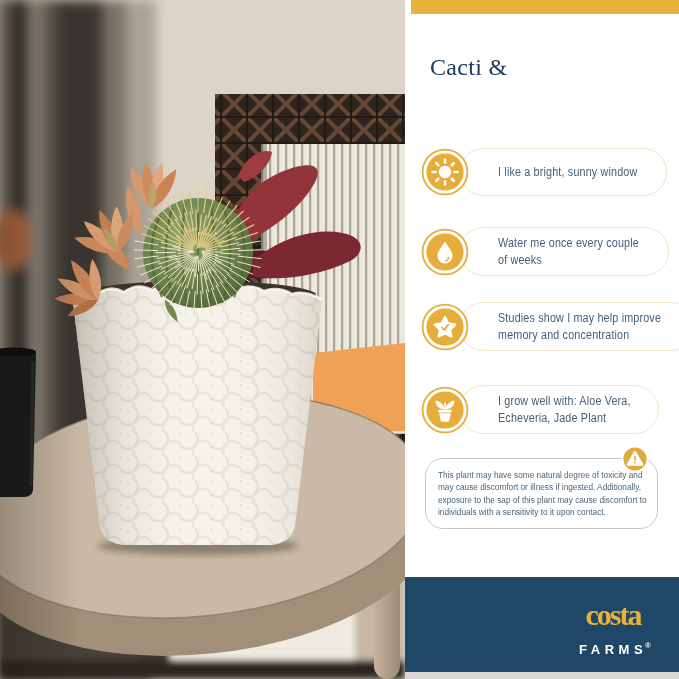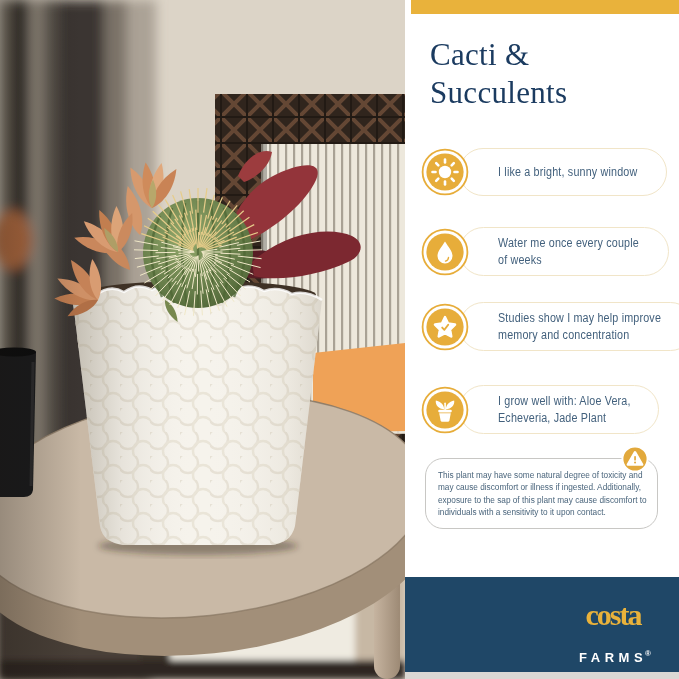--- a/index.html
+++ b/index.html
@@ -6,42 +6,42 @@
   body{width:679px;height:679px;overflow:hidden;font-family:"Liberation Sans",sans-serif;}
   .stage{position:relative;width:679px;height:679px;background:#fff;}
 
   
   .photo{position:absolute;left:0;top:0;width:405px;height:679px;overflow:hidden;}
   .photo svg{display:block;}
 
   
   .panel{position:absolute;left:405px;top:0;width:274px;height:679px;background:#fff;}
   .topbar{position:absolute;left:6px;right:0;top:0;height:14px;background:#E9B23B;}
-  .title{position:absolute;left:25px;top:36px;margin:0;font-family:"Liberation Serif","DejaVu Serif",serif;
-         font-weight:400;color:#1B3B60;font-size:31px;line-height:38px;letter-spacing:.3px;}
+  .title{position:absolute;left:25px;top:48px;margin:0;font-family:"Liberation Serif","DejaVu Serif",serif;
+         font-weight:400;color:#1B3B60;font-size:24px;line-height:38px;letter-spacing:.3px;}
   .title .tl{display:block;}
 
   .item{position:absolute;left:16px;right:24px;height:49px;display:flex;align-items:center;}
   .badge{width:48px;height:48px;flex:0 0 48px;position:relative;z-index:2;}
   .pill{flex:1;align-self:stretch;margin-left:-10px;background:#fff;border:1.5px solid #F1E5C8;border-radius:28px;
         padding:4px 6px 4px 38px;display:flex;flex-direction:column;justify-content:center;z-index:1;box-sizing:border-box;}
   .line{font-size:12.5px;line-height:16.5px;color:#43617D;white-space:nowrap;letter-spacing:.2px;
         transform:scaleX(.86);transform-origin:left center;}
 
   .warnbox{position:absolute;left:20px;right:21px;top:458px;border:1px solid #C8C7C4;border-radius:18px;
            padding:10px 8px 9px 12px;box-sizing:border-box;background:#fff;}
   .warnbadge{position:absolute;top:-14px;right:8px;width:28px;height:28px;}
   .wline{font-size:9.6px;line-height:12.4px;color:#4A657C;white-space:nowrap;letter-spacing:0;
          transform:scaleX(.86);transform-origin:left center;}
 
   .footer{position:absolute;left:0;right:0;top:577px;height:95px;background:#1F4767;}
   .brand{position:absolute;right:28px;top:17px;text-align:center;}
   .brand-main{font-family:"Liberation Serif","DejaVu Serif",serif;font-weight:700;color:#E9B23B;
               font-size:30px;line-height:42px;letter-spacing:-2px;}
-  .brand-sub{color:#FFFFFF;font-size:13px;font-weight:700;letter-spacing:4.5px;margin-top:14px;margin-left:4px;}
+  .brand-sub{color:#FFFFFF;font-size:13px;font-weight:700;letter-spacing:4.5px;margin-top:6px;margin-left:4px;}
   .brand-sub .reg{font-size:8px;vertical-align:top;position:relative;top:-1px;margin-left:-2px;letter-spacing:0;}
   .bottomstrip{position:absolute;left:0;right:0;top:672px;height:7px;background:#DAD8D4;}
 </style>
 </head>
 <body>
 
 <div class="stage">
 
   <div class="photo">
     <svg width="405" height="679" viewBox="0 0 405 679" xmlns="http://www.w3.org/2000/svg">
@@ -365,21 +365,20 @@
 
       <rect width="405" height="679" fill="url(#vigL)"></rect>
     </svg>
   </div>
 
   <div class="panel">
     <div class="topbar"></div>
 
     <h1 class="title">
       <span class="tl">Cacti &amp;</span>
-      <span class="tl">Succulents</span>
     </h1>
 
     <div class="item" style="top:148px;height:48px;">
       <div class="badge">
         <svg width="48" height="48" viewBox="0 0 48 48">
           <circle cx="24" cy="24" r="22.4" fill="#fff" stroke="#E7AD3A" stroke-width="1.8"></circle>
           <circle cx="24" cy="24" r="18.6" fill="#E7AD3A"></circle>
           <circle cx="24" cy="24" r="6.2" fill="#fff"></circle>
           <g stroke="#fff" stroke-width="2.6" stroke-linecap="round">
             <line x1="24" y1="14.5" x2="24" y2="11.5"></line>

